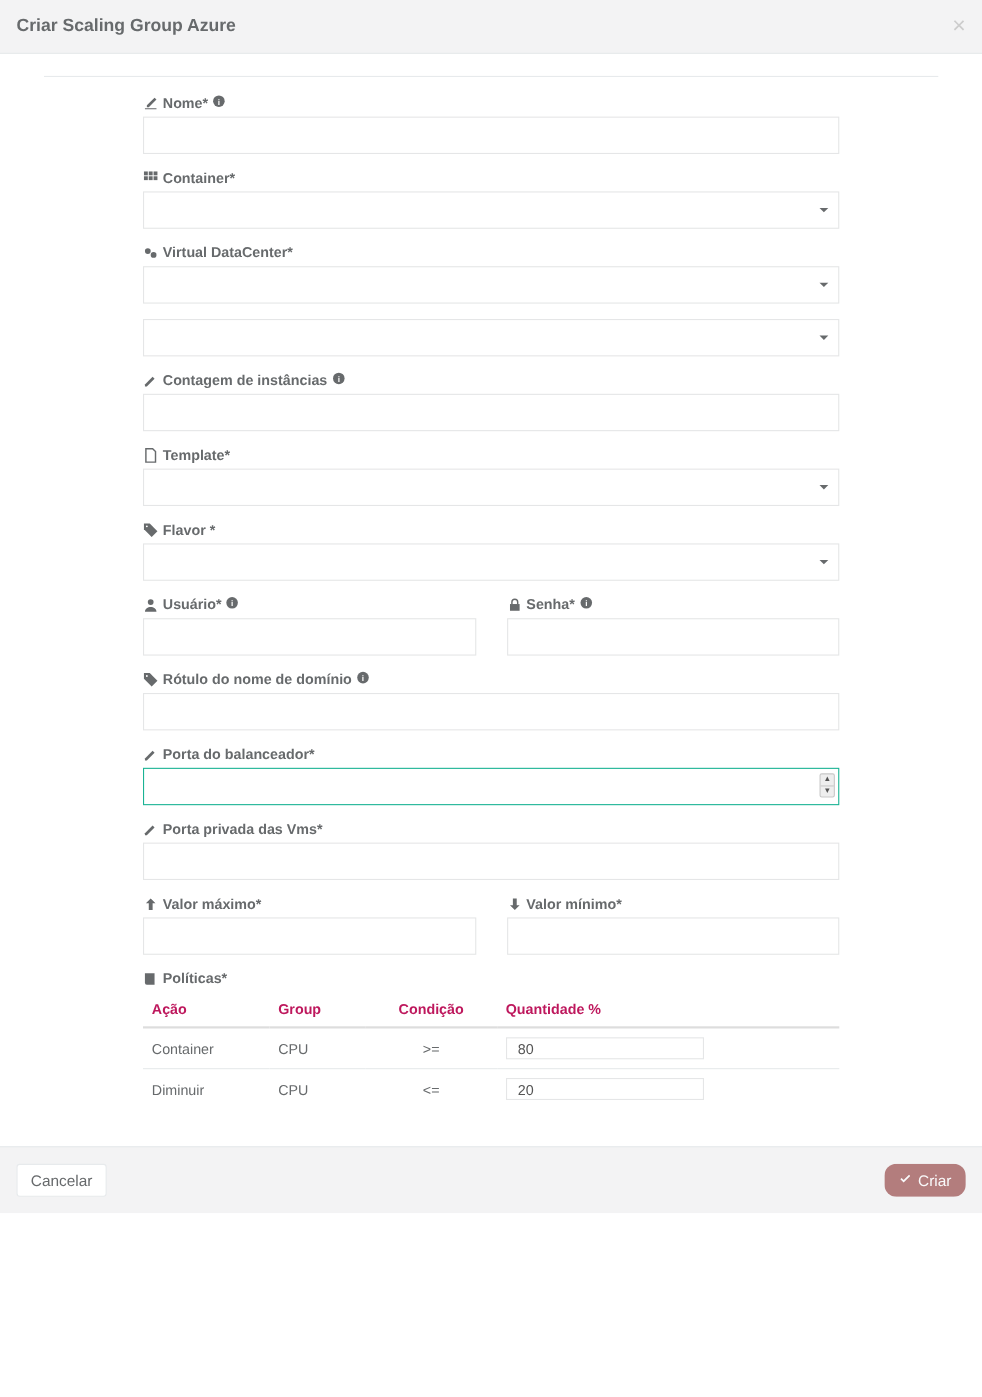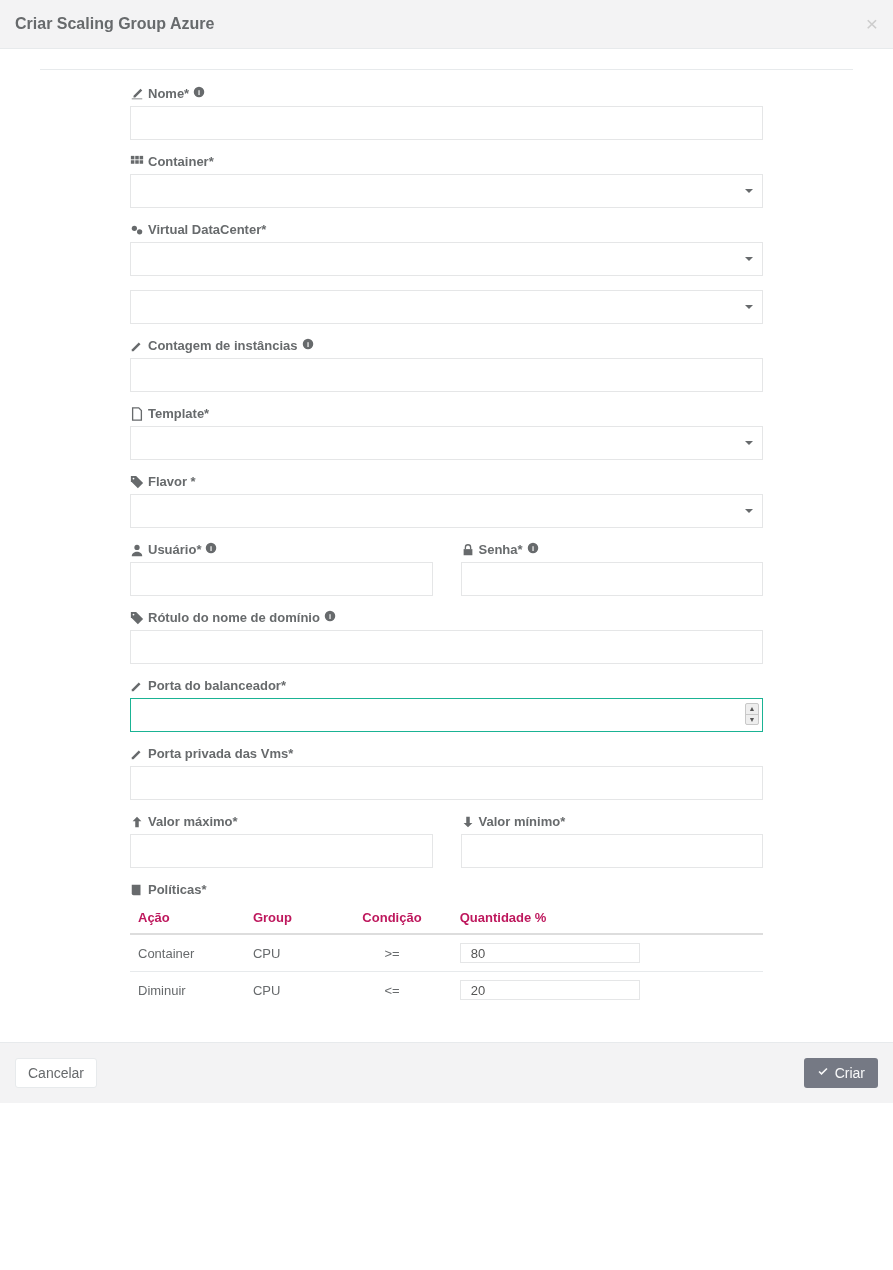--- a/index.html
+++ b/index.html
@@ -77,21 +77,21 @@
     background: #f3f3f4;
     padding: 15px; border-top: 1px solid #e7eaec;
     display: flex; justify-content: space-between;
   }
   .btn {
     padding: 6px 12px; font-size: 14px; border-radius: 3px;
     border: 1px solid transparent; cursor: pointer;
     display: inline-flex; gap: 6px;
   }
   .btn-default { background: #fff; border-color: #e7eaec; color: #676a6c; }
-  .btn-primary { background: #0f172a; color: #fff; opacity: 0.55; }
+  .btn-primary { background: #7f1d1d; color: #fff; opacity: 0.55; border-radius: 11px; }
   .info-icon svg { width: 12px; height: 12px; fill: #676a6c; }
 </style>
 </head>
 <body>
 
 <div class="modal">
   <div class="modal-header">
     <h4>Criar Scaling Group Azure</h4>
     <button class="close-btn">
       <span>×</span>

